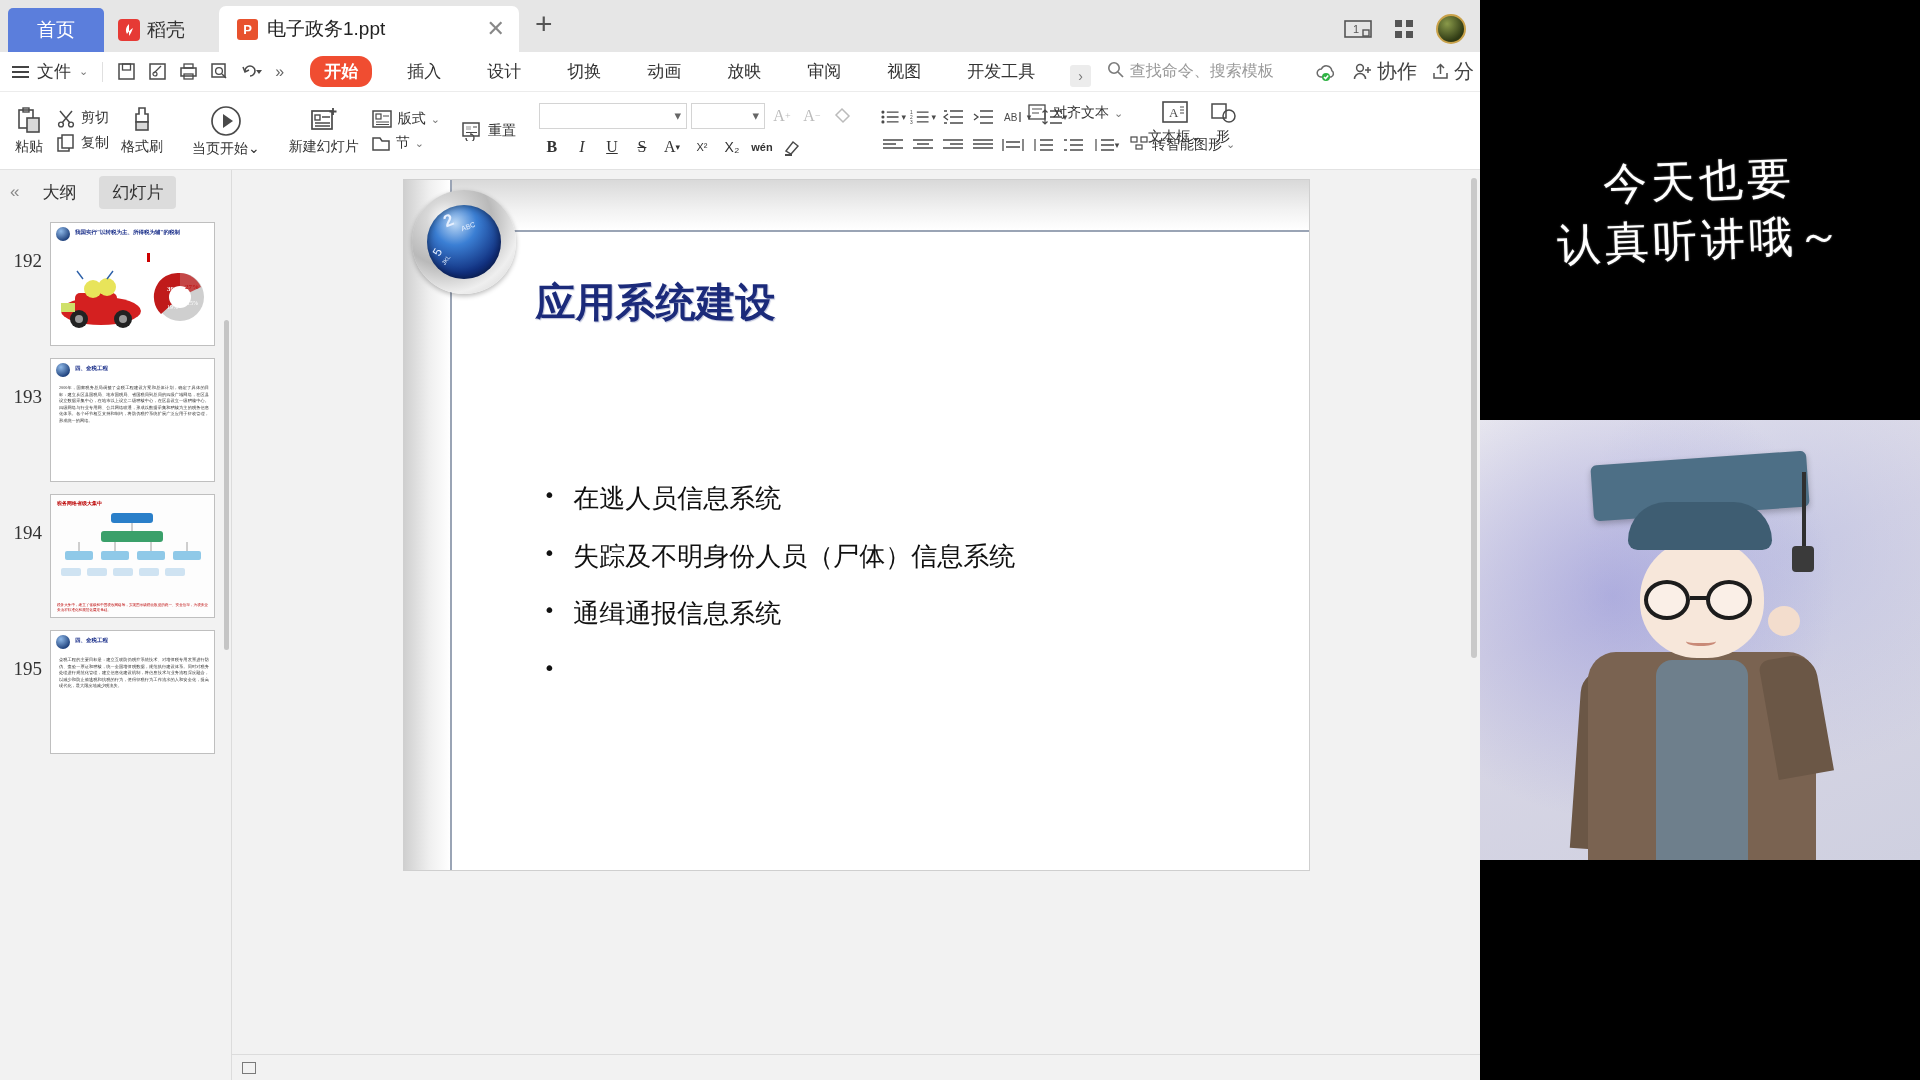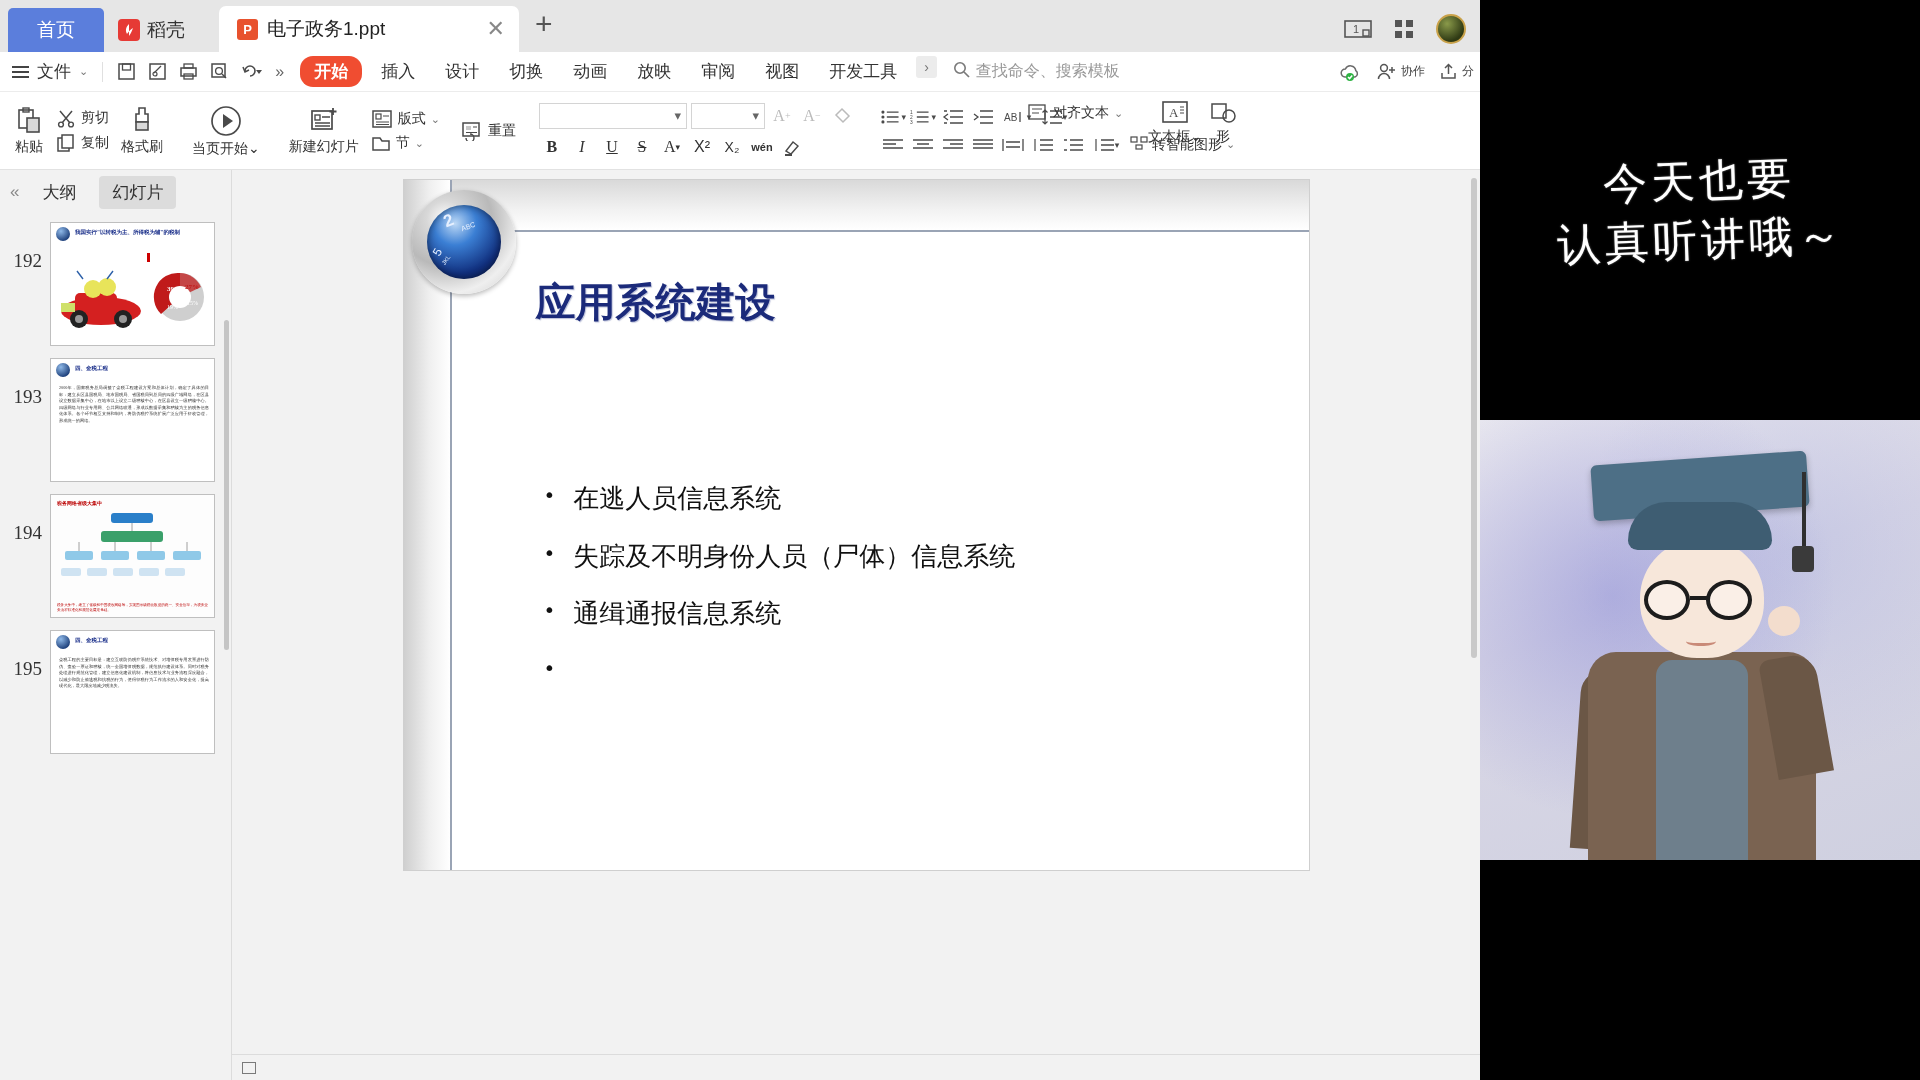--- a/index.html
+++ b/index.html
@@ -78,26 +78,26 @@
     border-bottom: 1px solid #ececec;
     font-size: 17px; color:#333;
   }
   .file-group { display:flex; align-items:center; gap:8px; padding:0 10px 0 12px;}
   .hamburger { display:inline-flex; flex-direction:column; gap:3px; }
   .hamburger i { display:block; width:17px; height:2px; background:#444; }
   .chev { font-size:11px; color:#777; }
   .qa-icons { display:flex; align-items:center; gap:12px; padding:0 10px; }
   .qa-icons .qi { color:#4a4a4a; display:flex; align-items:center;}
   .vdiv { width:1px; height:20px; background:#e0e0e0; margin:0 4px; }
-  .ribbon-tabs { display:flex; align-items:flex-start; gap:8px; margin-left:6px; }
+  .ribbon-tabs { display:flex; align-items:flex-end; gap:24px; margin-left:16px; }
   .rtab { padding: 4px 11px; font-size:17px; color:#333; border-radius:13px; white-space:nowrap;}
   .rtab.active { background:#f04d31; color:#fff; font-weight:bold; padding:4px 14px;}
   .rtab-more { background:#ececec; color:#777; border-radius:3px; padding:3px 8px; font-size:14px;}
   .search-box { display:flex; align-items:center; gap:6px; margin-left:16px; color:#9a9a9a; font-size:16px; }
-  .menubar-right { margin-left:auto; display:flex; align-items:center; gap:14px; padding-right:6px; font-size:12px; color:#444;}
+  .menubar-right { margin-left:auto; display:flex; align-items:center; gap:14px; padding-right:6px; font-size:20px; color:#444;}
   .mr-item { display:flex; align-items:center; gap:4px; }
 
   
   .toolbar {
     height: 78px; background:#fff;
     display:flex; align-items:center;
     border-bottom: 1px solid #e2e2e2;
     padding-left: 6px;
     position: relative;
   }
@@ -557,21 +557,21 @@
                 <path d="M10 3 L17 10 L11 16 L4 9 z" fill="none" stroke="#bbb" stroke-width="1.5"></path>
               </svg>
           </span>
         </div>
         <div class="fmt-row">
           <span class="fbtn serif" style="font-weight:bold">B</span>
           <span class="fbtn serif" style="font-style:italic">I</span>
           <span class="fbtn serif" style="text-decoration:underline">U</span>
           <span class="fbtn serif" style="text-decoration:line-through">S</span>
           <span class="fbtn serif">A<span style="font-size:9px">▾</span></span>
-          <span class="fbtn" style="font-size:16px">X²</span>
+          <span class="fbtn" style="font-size:11px">X²</span>
           <span class="fbtn" style="font-size:14px">X₂</span>
           <span class="fbtn" style="font-size:11px;font-weight:bold">wén</span>
           <span class="fbtn">
             <svg width="20" height="20" viewBox="0 0 20 20">
                 <path d="M4 14 L11 5 L16 9 L9 17 z" fill="none" stroke="#4a4a4a" stroke-width="1.4"></path>
                 <path d="M3 18 h7" stroke="#4a4a4a" stroke-width="2"></path>
               </svg>
           </span>
         </div>
       </div>

